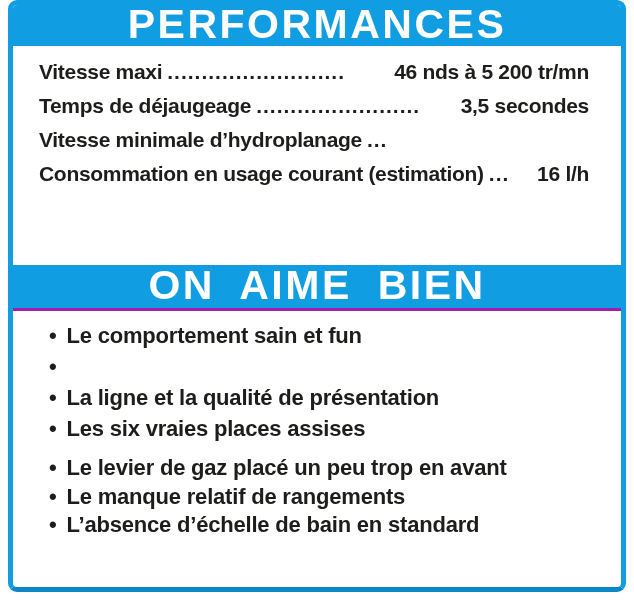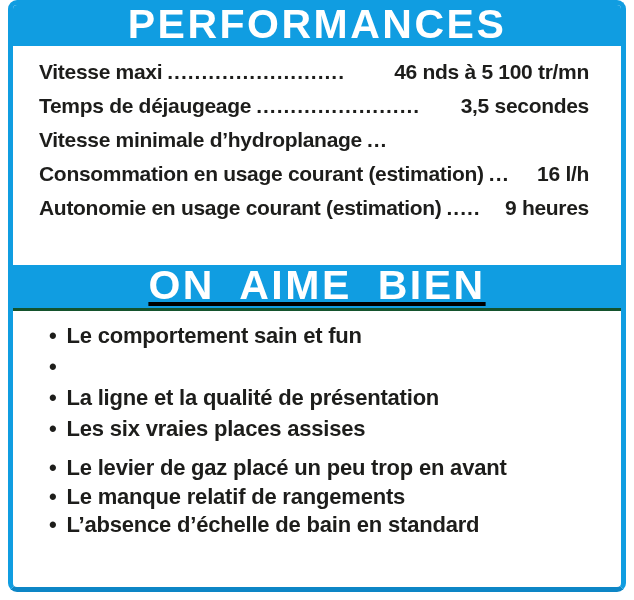--- a/index.html
+++ b/index.html
@@ -35,22 +35,21 @@
     justify-content: center;
     box-sizing: border-box;
   }
   .bar-top {
     height: 44px;
     border-bottom: 3px solid #ffffff;
   }
   .bar-mid {
     height: 49px;
     border-top: 3px solid #ffffff;
-    border-bottom: 3px solid #14532d;
-    text-decoration: underline;
+    border-bottom: 3px solid #a21caf;
   }
   .bar-label {
     color: #ffffff;
     font-size: 41px;
     line-height: 1;
     font-weight: bold;
     letter-spacing: 2.5px;
     word-spacing: 12px;
     padding-bottom: 3px;
     white-space: nowrap;
@@ -118,40 +117,35 @@
   <div class="card">
 
     <div class="bar bar-top">
       <span class="bar-label">PERFORMANCES</span>
     </div>
 
     <div class="section sec-specs">
       <div class="spec-row">
         <span class="spec-label">Vitesse maxi</span>
         <span class="spec-leader">..........................</span>
-        <span class="spec-value">46 nds à 5 100 tr/mn</span>
+        <span class="spec-value">46 nds à 5 200 tr/mn</span>
       </div>
       <div class="spec-row">
         <span class="spec-label">Temps de déjaugeage</span>
         <span class="spec-leader">........................</span>
         <span class="spec-value">3,5 secondes</span>
       </div>
       <div class="spec-row">
         <span class="spec-label">Vitesse minimale d’hydroplanage</span>
         <span class="spec-leader">...</span>
       </div>
       <div class="spec-row">
         <span class="spec-label">Consommation en usage courant (estimation)</span>
         <span class="spec-leader">...</span>
         <span class="spec-value">16 l/h</span>
-      </div>
-      <div class="spec-row">
-        <span class="spec-label">Autonomie en usage courant (estimation)</span>
-        <span class="spec-leader">.....</span>
-        <span class="spec-value">9 heures</span>
       </div>
     </div>
 
     <div class="bar bar-mid">
       <span class="bar-label">ON AIME BIEN</span>
     </div>
 
     <div class="section sec-likes">
       <ul class="bullets">
         <li>

